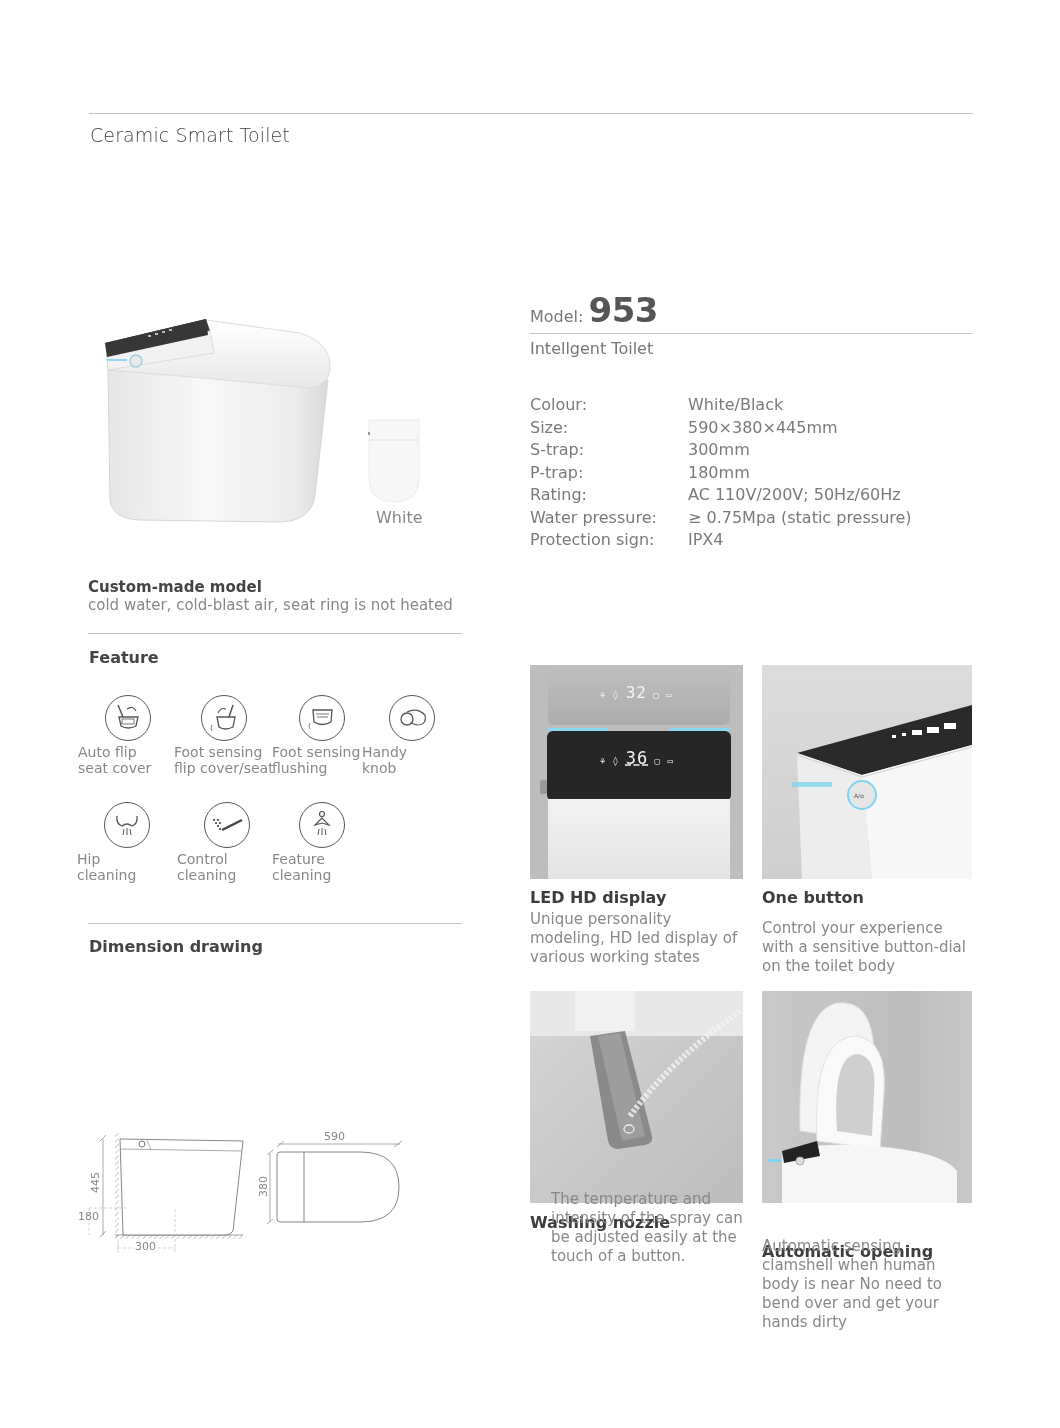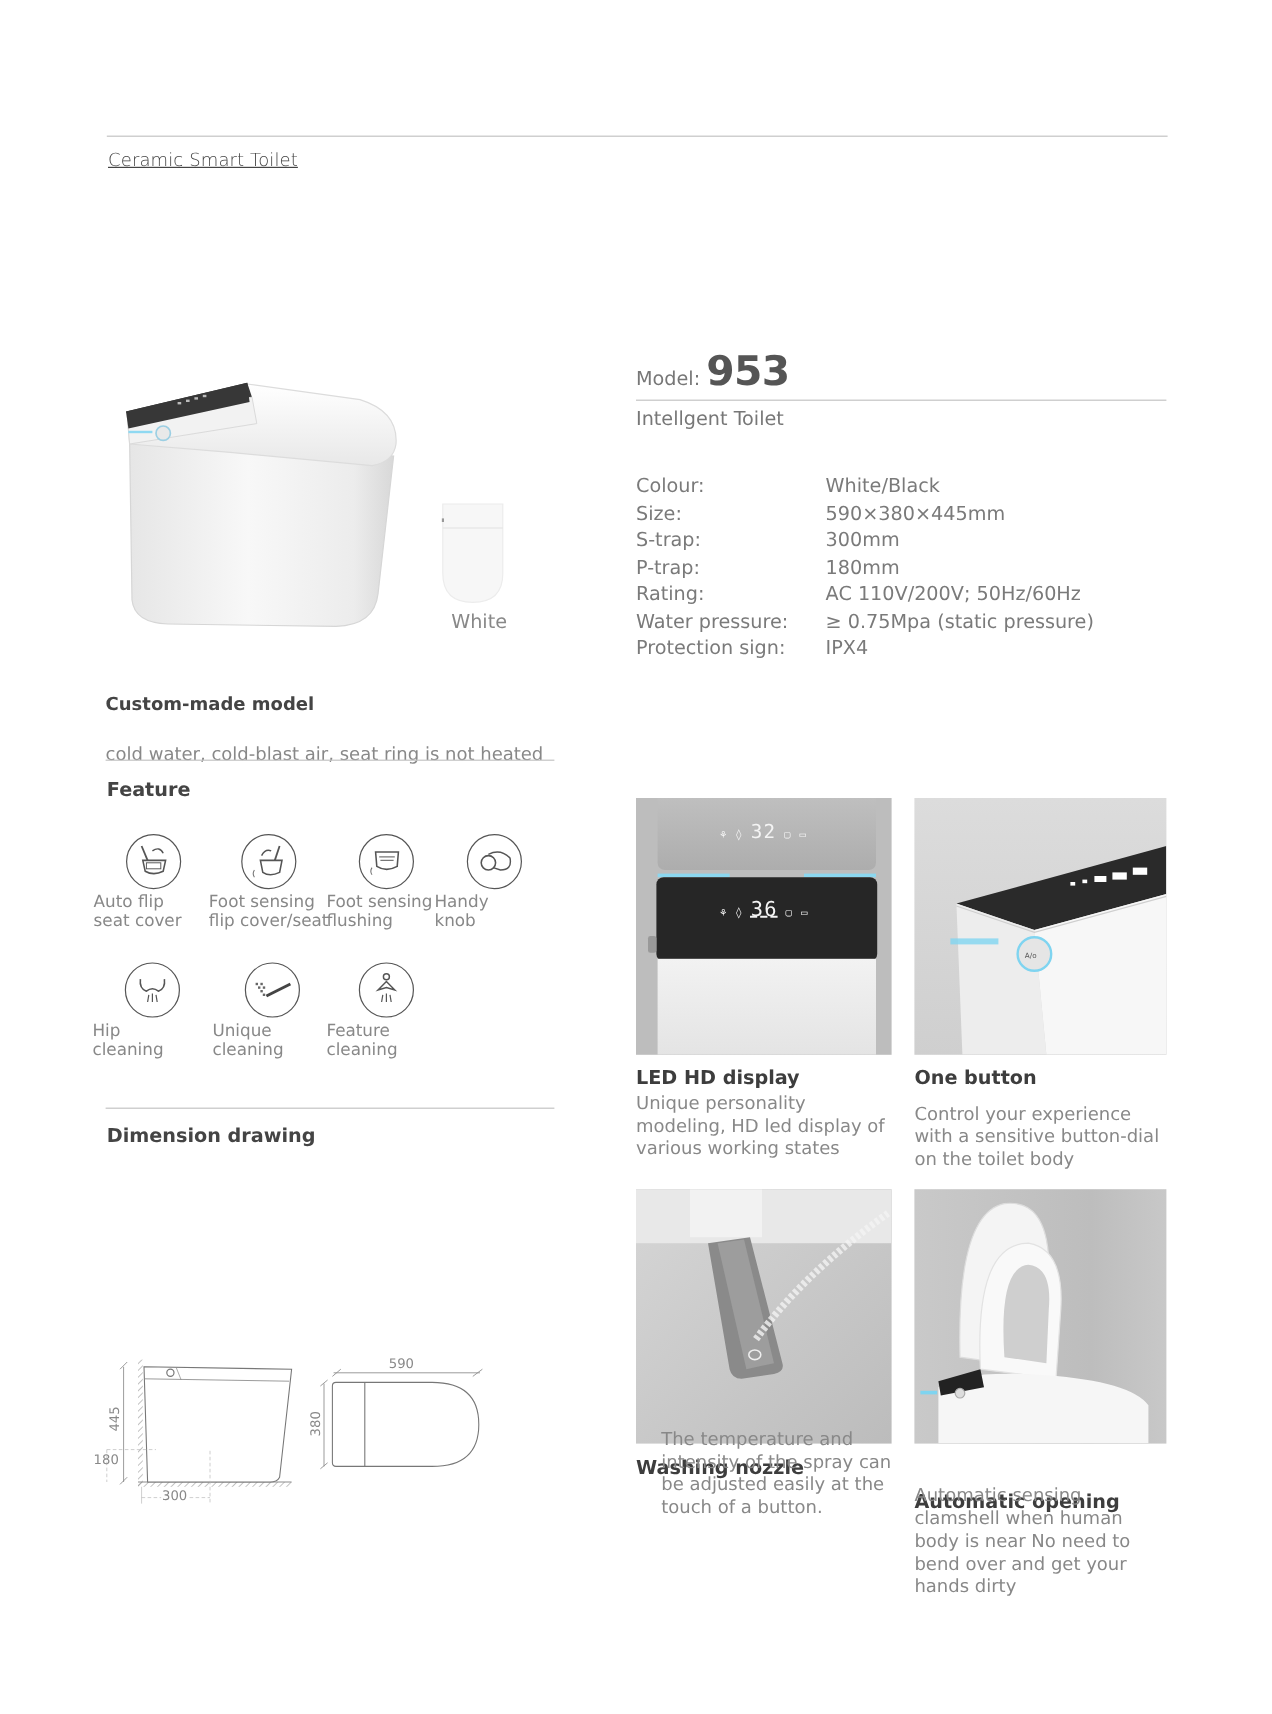--- a/index.html
+++ b/index.html
@@ -1,20 +1,20 @@
 <!DOCTYPE html>
 <html><head>
   <meta charset="utf-8">
   <style>
     * { box-sizing: border-box; margin: 0; padding: 0; }
     html, body { width: 1060px; height: 1428px; background: #ffffff; overflow: hidden; }
     body { position: relative; font-family: "DejaVu Sans", sans-serif; color: #555; }
     .abs { position: absolute; }
     .rule { position: absolute; height: 1px; background: #c4c4c4; }
-    .title { font-size: 15px; color: #444; font-weight: 300; letter-spacing: 0.1px; text-decoration: underline; }
+    .title { font-size: 19px; color: #444; font-weight: 300; letter-spacing: 0.1px; }
     .model-label { font-size: 16px; color: #777; text-align: right; }
     .model-num { font-size: 34px; font-weight: bold; color: #555; letter-spacing: -0.5px; }
     .subtitle { font-size: 16px; color: #777; }
     .spec-row { position: absolute; left: 530px; font-size: 16px; color: #7a7a7a; height: 22px; line-height: 22px; }
     .spec-label { position: absolute; left: 0; width: 160px; white-space: nowrap; }
     .spec-val { position: absolute; left: 158px; white-space: nowrap; }
     .h-bold { font-size: 15px; font-weight: bold; color: #444; }
     .desc { font-size: 15px; color: #888; line-height: 19px; }
     .feat { position: absolute; width: 100px; }
     .feat .circ { width: 46px; height: 46px; border: 1.5px solid #555; border-radius: 50%; margin: 0 auto; position: relative; }
@@ -99,21 +99,21 @@
 <div class="spec-row" style="top:507px;">
   <span class="spec-label">Water pressure:</span>
   <span class="spec-val">≥ 0.75Mpa (static pressure)</span>
 </div>
 <div class="spec-row" style="top:529px;">
   <span class="spec-label">Protection sign:</span>
   <span class="spec-val">IPX4</span>
 </div>
 
 <div class="abs h-bold" style="left:88px; top:578px;">Custom-made model</div>
-<div class="abs desc" style="left:88px; top:619px; white-space:nowrap;">cold water, cold-blast air, seat ring is not heated</div>
+<div class="abs desc" style="left:88px; top:596px; white-space:nowrap;">cold water, cold-blast air, seat ring is not heated</div>
 <div class="rule" style="left:88px; top:633px; width:374px;"></div>
 
 <div class="abs h-bold" style="left:89px; top:648px; font-size:16px;">Feature</div>
 
 <div class="feat" style="left:78px; top:695px;">
   <div class="circ">
     <svg width="46" height="46" viewBox="0 0 46 46" style="position:absolute;left:-1.5px;top:-1.5px;">
       <line x1="13" y1="10" x2="18" y2="22" stroke="#555" stroke-width="1.5"></line>
       <path d="M22 14 Q28 10 31 16" fill="none" stroke="#555" stroke-width="1.2"></path>
       <path d="M14 22 L33 22 L31 31 Q23 35 16 31 Z" fill="none" stroke="#555" stroke-width="1.3"></path>
@@ -192,21 +192,21 @@
           <rect x="9" y="17" width="2" height="2"></rect>
           <rect x="11" y="20" width="2" height="2"></rect>
           <rect x="13" y="23" width="2" height="2"></rect>
           <rect x="15" y="26" width="2" height="2"></rect>
           <rect x="13" y="17" width="2" height="2"></rect>
           <rect x="15" y="20" width="2" height="2"></rect>
         </g>
     </svg>
   </div>
   <div class="lbl">
-      <div>Unique</div>
+      <div>Control</div>
       <div>cleaning</div>
     </div>
 </div>
 
 <div class="feat" style="left:272px; top:802px;">
   <div class="circ">
     <svg width="46" height="46" viewBox="0 0 46 46" style="position:absolute;left:-1.5px;top:-1.5px;">
       <circle cx="23" cy="12" r="2.5" fill="none" stroke="#555" stroke-width="1.2"></circle>
       <path d="M23 16 L16 23 L23 21 L30 23 Z" fill="none" stroke="#555" stroke-width="1.2"></path>
       <line x1="20" y1="27" x2="19" y2="33" stroke="#555"></line>

